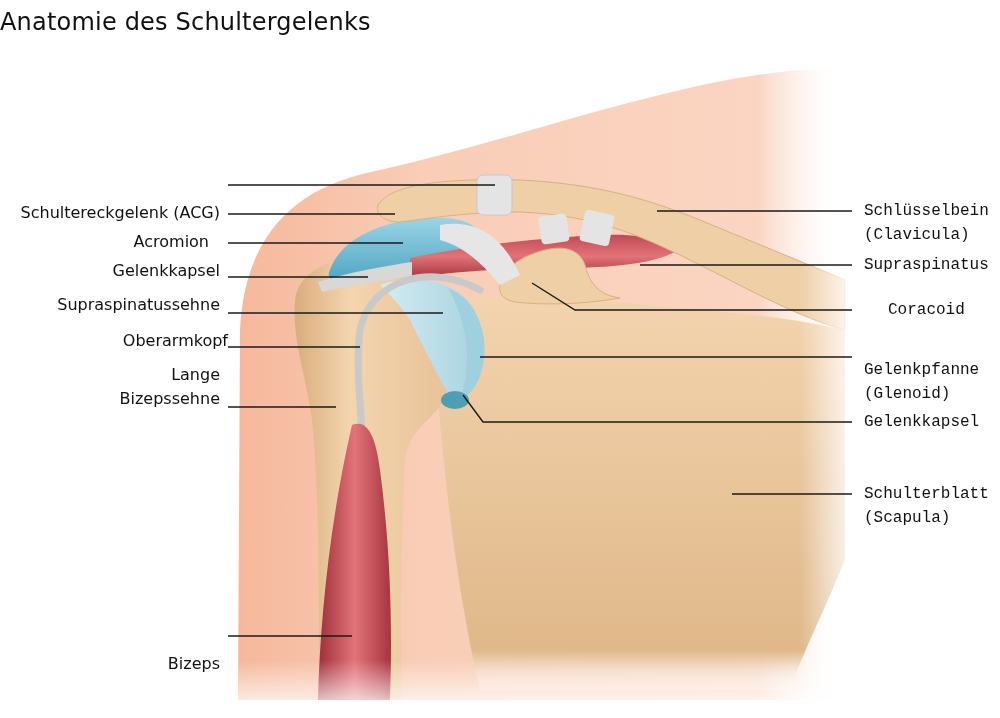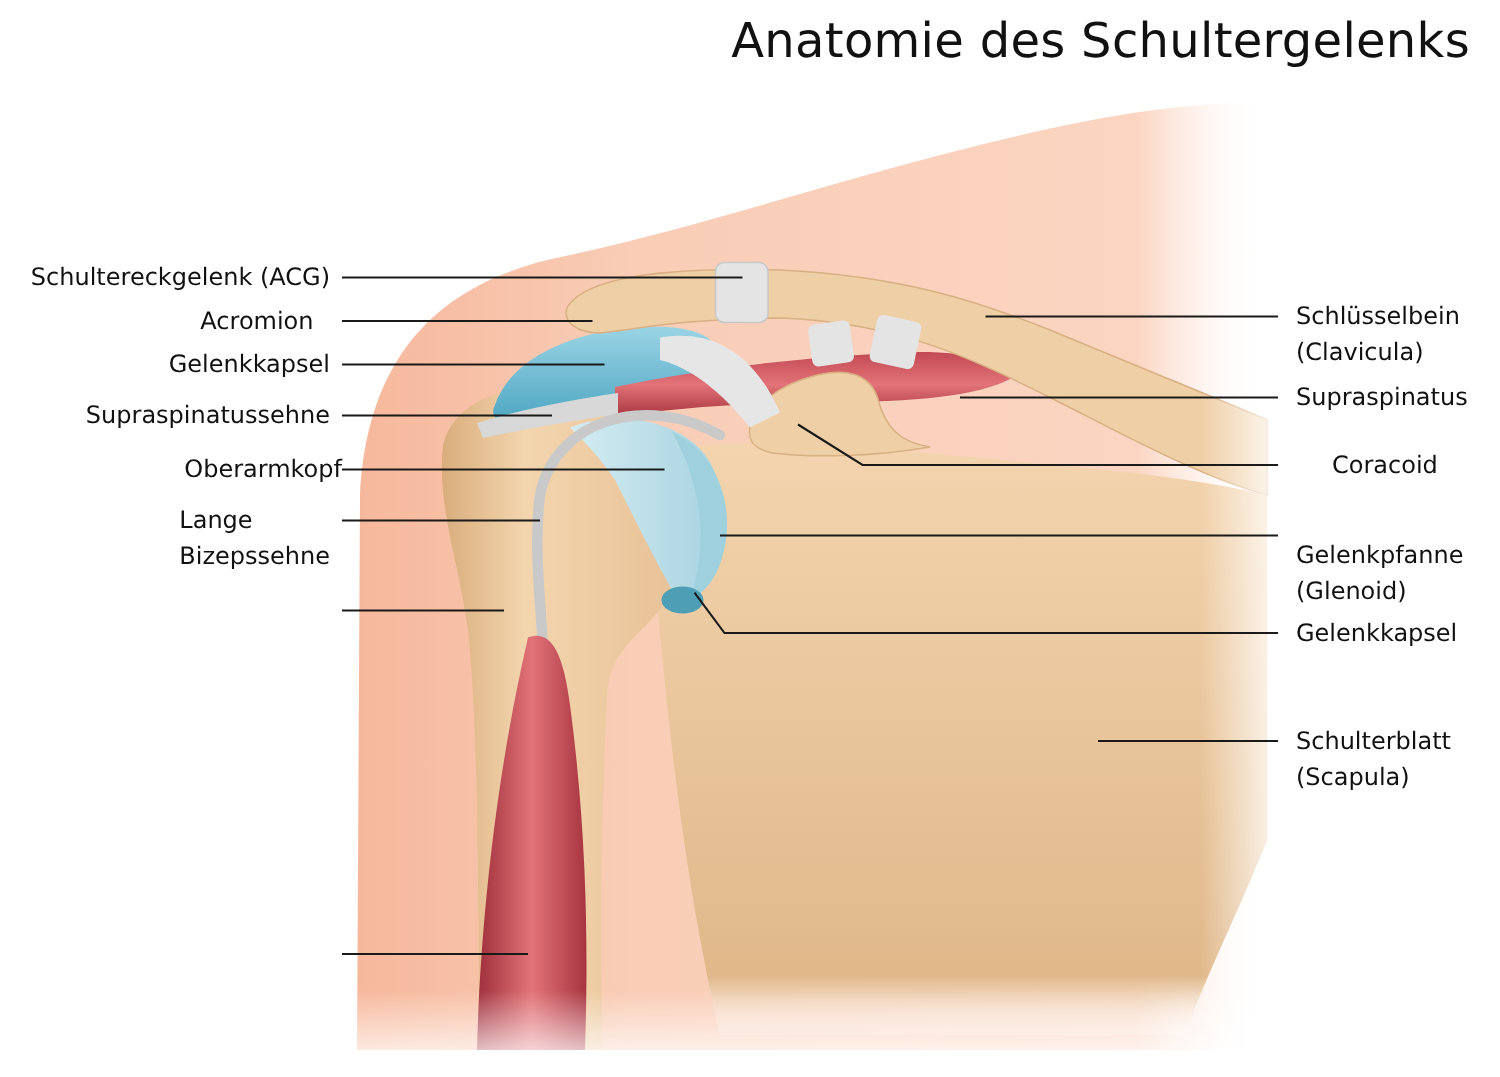--- a/index.html
+++ b/index.html
@@ -1,21 +1,21 @@
 <!DOCTYPE html>
 <html><head>
   <meta charset="utf-8">
   <style>
     html, body { margin: 0; padding: 0; background: #ffffff; }
     body { width: 1000px; height: 718px; position: relative; overflow: hidden; font-family: "DejaVu Sans", "Liberation Sans", sans-serif; }
-    #title { position: absolute; left: 0; top: 8px; width: 980px; text-align: right; font-size: 32px; color: #111; letter-spacing: 0.2px; }
+    #title { position: absolute; left: 0; top: 8px; width: 980px; text-align: left; font-size: 24px; color: #111; letter-spacing: 0.2px; }
     #art { position: absolute; left: 0; top: 0; }
     .label { position: absolute; font-size: 16px; line-height: 24px; color: #111; white-space: nowrap; }
-    .label.left { text-align: left; }
-    .label.right { text-align: left; }
+    .label.left { text-align: right; margin-top: 28px; }
+    .label.right { text-align: left; font-family: Liberation Mono, monospace; }
     .label span { display: block; }
   </style>
 </head>
 <body>
 
 <div id="title">Anatomie des Schultergelenks</div>
 
 <svg id="art" width="1000" height="718" viewBox="0 0 1000 718">
   <defs>
     <linearGradient id="skinFade" x1="0" y1="0" x2="1" y2="0">
@@ -137,20 +137,21 @@
 <div class="label left" style="right:772px; top:301px;">
   <span>Oberarmkopf</span>
 </div>
 <div class="label left" style="right:780px; top:335px;">
   <span>Lange</span>
   <span>Bizepssehne</span>
 </div>
 <div class="label left" style="right:780px; top:395px;">
 </div>
 <div class="label left" style="right:780px; top:624px;">
+  <span>Bizeps</span>
 </div>
 
 <div class="label right" style="left:864px; top:199px;">
   <span>Schlüsselbein</span>
   <span>(Clavicula)</span>
 </div>
 <div class="label right" style="left:864px; top:253px;">
   <span>Supraspinatus</span>
 </div>
 <div class="label right" style="left:864px; top:298px;margin-left:24px;">

